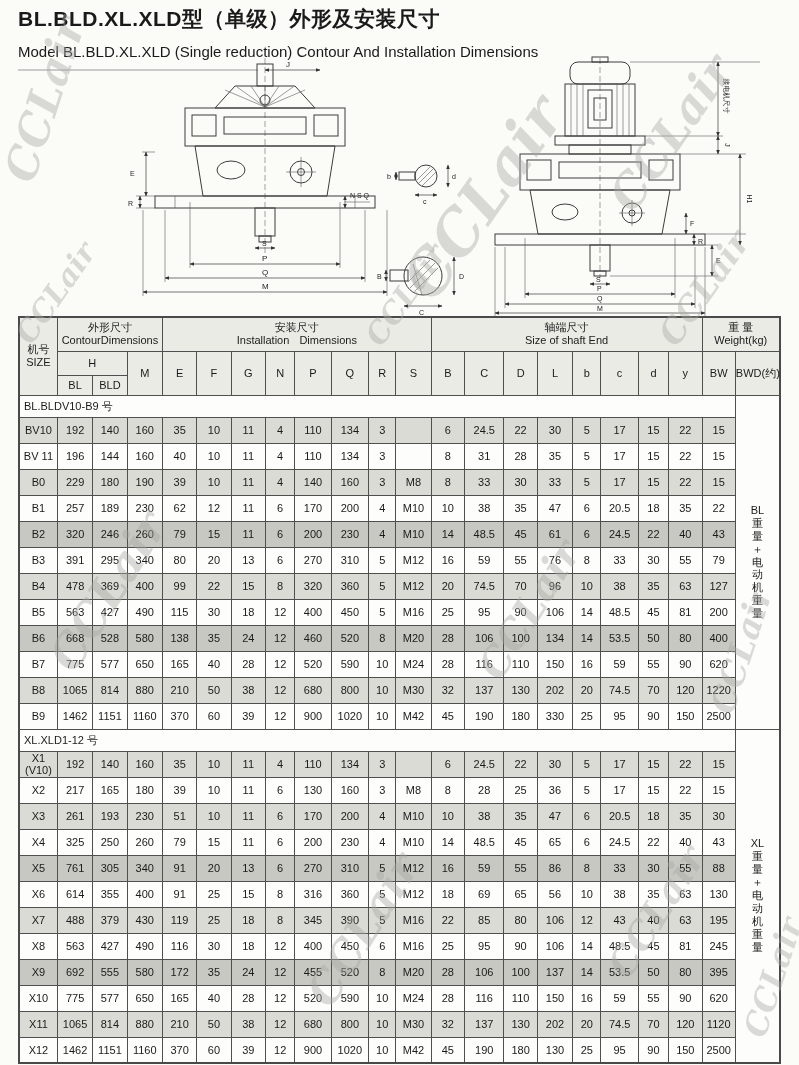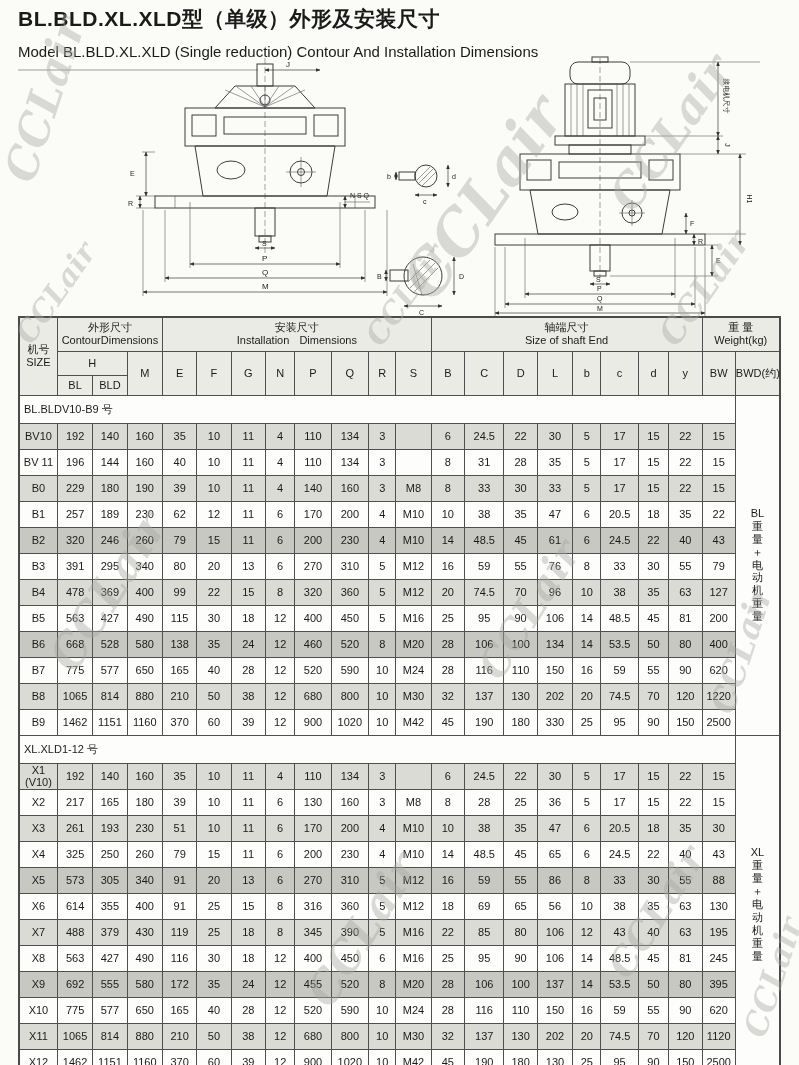--- a/index.html
+++ b/index.html
@@ -21,21 +21,21 @@
   table{border-collapse:collapse;table-layout:fixed;width:763px;position:absolute;left:18px;top:316px;border:2px solid #4a4a4a;background:#fdfdfc;}
   td{border:1px solid #4f4f4f;font-size:11px;text-align:center;padding:0;line-height:1.1;vertical-align:middle;}
   thead td{background:#ececе7;background:#ececE7;}
   thead td{background:#ebebe6;}
   tr.h1{height:34px;}
   tr.h2{height:24px;}
   tr.h3{height:20px;}
   .hcell div{line-height:1.2;}
   .wsp{word-spacing:7px;}
   tbody tr.data-row{height:26px;padding-left:32px;}
-  tr.section-row{height:28px;}
+  tr.section-row{height:22px;}
   tr.section-row td.section-label{text-align:left;padding-left:4px;font-size:11px;background:#fdfdfc;}
   .shade0 td{background:#fdfdfc;}
   .shade1 td{background:#dbdbd6;}
   .shade2 td{background:#c8c8c2;}
   td.bwd-note{background:#fdfdfc;vertical-align:middle;}
   .vstack{display:flex;flex-direction:column;align-items:center;line-height:1.18;font-size:11px;}
   td.size-cell{white-space:pre-line;font-size:11px;}
 
   .wm{position:absolute;color:#a9a9a4;opacity:.42;font-weight:bold;font-style:italic;font-family:"DejaVu Serif",serif;pointer-events:none;z-index:9;transform-origin:left top;white-space:nowrap;}
 </style>
@@ -701,21 +701,21 @@
           <td>45</td>
           <td>65</td>
           <td>6</td>
           <td>24.5</td>
           <td>22</td>
           <td>40</td>
           <td>43</td>
         </tr>
         <tr class="data-row shade2">
           <td class="size-cell">X5</td>
-          <td>573</td>
+          <td>761</td>
           <td>305</td>
           <td>340</td>
           <td>91</td>
           <td>20</td>
           <td>13</td>
           <td>6</td>
           <td>270</td>
           <td>310</td>
           <td>5</td>
           <td>M12</td>

